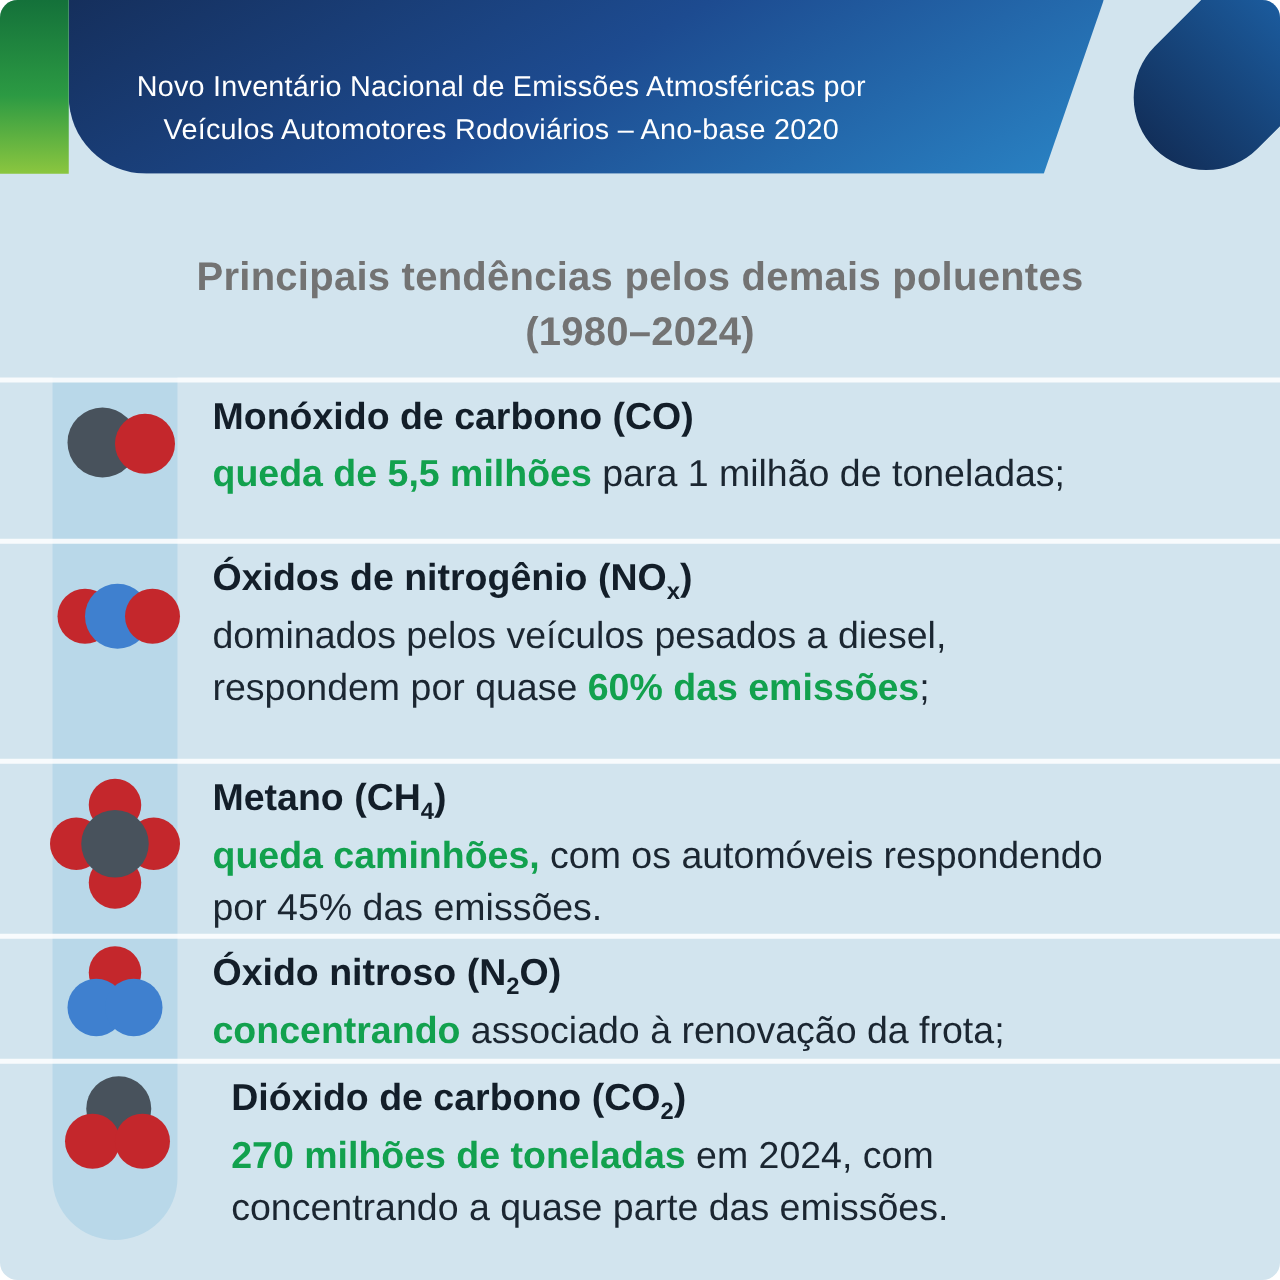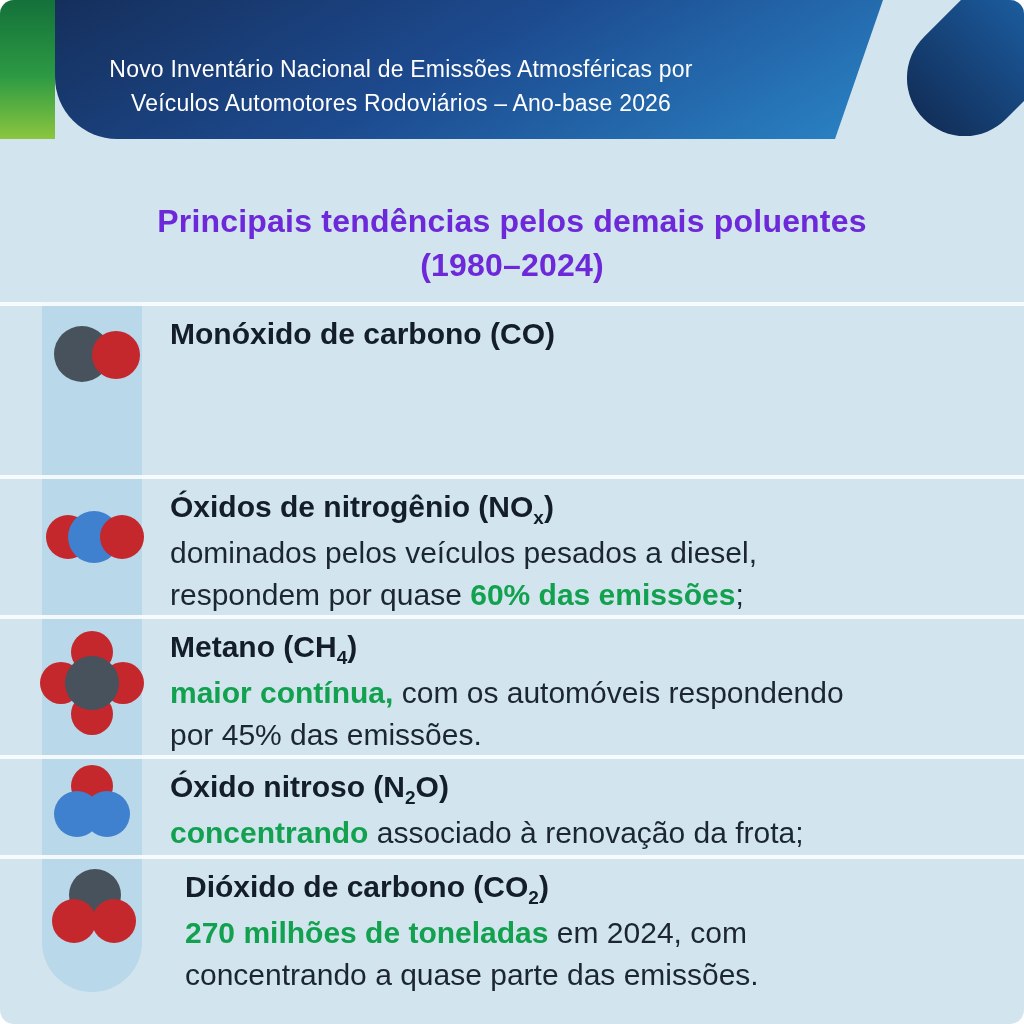--- a/index.html
+++ b/index.html
@@ -28,32 +28,32 @@
   .capsule{
     position:absolute;left:880px;top:-45px;width:300px;height:116px;
     border-radius:58px;
     background:linear-gradient(90deg,#122f5a 0%,#1c5fa3 55%,#19a0da 100%);
     transform:rotate(-45deg);
   }
   
   .title{
     position:absolute;left:0;top:199px;width:1024px;
     text-align:center;font-weight:bold;font-size:32px;line-height:44px;
-    color:#6d28d9;letter-spacing:0.2px;
+    color:#737373;letter-spacing:0.2px;
   }
   
   .tube{
     position:absolute;left:42px;top:302px;width:100px;height:690px;
     background:#b9d8e9;border-radius:0 0 50px 50px;
   }
   
   .rows{position:absolute;left:0;top:302px;width:1024px;}
   .row{position:relative;box-sizing:border-box;border-top:4px solid rgba(255,255,255,0.85);}
   .row-co  {height:129px;}
-  .row-nox {height:140px;margin-top:44px;}
+  .row-nox {height:176px;}
   .row-ch4 {height:140px;}
   .row-n2o {height:100px;}
   .row-co2 {height:192px;padding-left:15px;}
   .row-text{margin-left:170px;padding-top:7px;font-size:30px;line-height:42px;color:#1b2631;}
   .heading{font-weight:bold;color:#131e29;}
   .sub{font-size:19px;font-weight:bold;position:relative;top:7px;}
   .green{color:#12a14e;font-weight:bold;}
   
   .mol{position:absolute;left:42px;width:100px;height:100px;}
   .atom{position:absolute;border-radius:50%;}
@@ -65,39 +65,40 @@
 </head>
 <body>
 
 <div class="poster">
 
   <div class="green-strip"></div>
   <div class="banner"></div>
   <div class="capsule"></div>
   <div class="banner-text">
     <div>Novo Inventário Nacional de Emissões Atmosféricas por</div>
-    <div>Veículos Automotores Rodoviários – Ano-base 2026</div>
+    <div>Veículos Automotores Rodoviários – Ano-base 2020</div>
   </div>
 
   <div class="title">
     <div>Principais tendências pelos demais poluentes</div>
     <div>(1980–2024)</div>
   </div>
 
   <div class="tube"></div>
 
   <div class="rows">
 
     <div class="row row-co">
       <div class="mol m1">
         <i class="atom c-gray" style="left:12px;top:20px;width:56px;height:56px;"></i>
         <i class="atom c-red" style="left:50px;top:25px;width:48px;height:48px;"></i>
       </div>
       <div class="row-text">
         <div class="heading"><span>Monóxido de carbono (CO)</span><span class="sub"></span><span></span></div>
+        <div><span class="green">queda de 5,5 milhões</span><span> para 1 milhão de toneladas;</span></div>
       </div>
     </div>
 
     <div class="row row-nox">
       <div class="mol m2">
         <i class="atom c-red" style="left:4px;top:28px;width:44px;height:44px;"></i>
         <i class="atom c-blue" style="left:26px;top:24px;width:52px;height:52px;"></i>
         <i class="atom c-red" style="left:58px;top:28px;width:44px;height:44px;"></i>
       </div>
       <div class="row-text">
@@ -110,21 +111,21 @@
     <div class="row row-ch4">
       <div class="mol m3">
         <i class="atom c-red" style="left:29px;top:0;width:42px;height:42px;"></i>
         <i class="atom c-red" style="left:29px;top:62px;width:42px;height:42px;"></i>
         <i class="atom c-red" style="left:-2px;top:31px;width:42px;height:42px;"></i>
         <i class="atom c-red" style="left:60px;top:31px;width:42px;height:42px;"></i>
         <i class="atom c-gray" style="left:23px;top:25px;width:54px;height:54px;"></i>
       </div>
       <div class="row-text">
         <div class="heading"><span>Metano (CH</span><span class="sub">4</span><span>)</span></div>
-        <div><span class="green">maior contínua,</span><span> com os automóveis respondendo</span></div>
+        <div><span class="green">queda caminhões,</span><span> com os automóveis respondendo</span></div>
         <div><span>por 45% das emissões.</span></div>
       </div>
     </div>
 
     <div class="row row-n2o">
       <div class="mol m4">
         <i class="atom c-red" style="left:29px;top:6px;width:42px;height:42px;"></i>
         <i class="atom c-blue" style="left:12px;top:32px;width:46px;height:46px;"></i>
         <i class="atom c-blue" style="left:42px;top:32px;width:46px;height:46px;"></i>
       </div>

